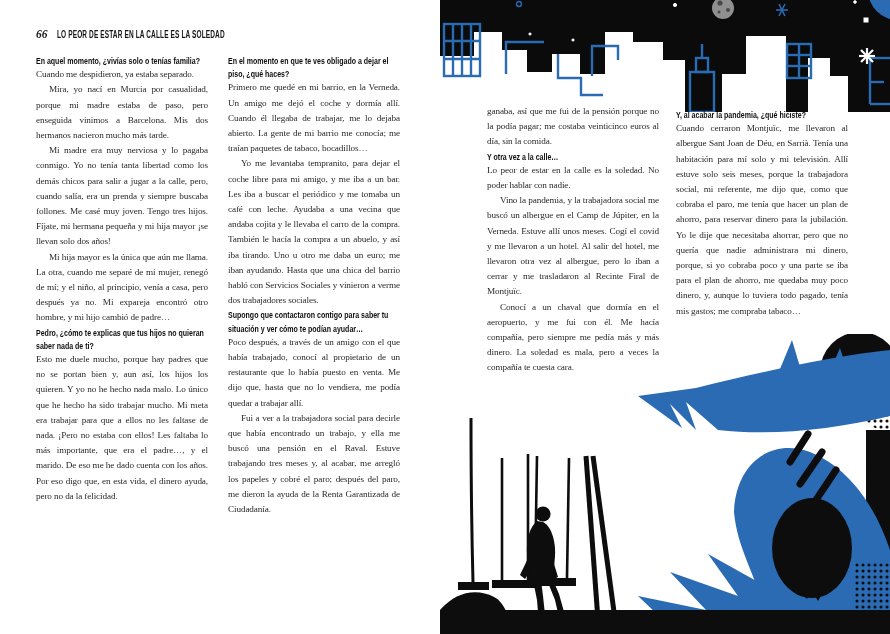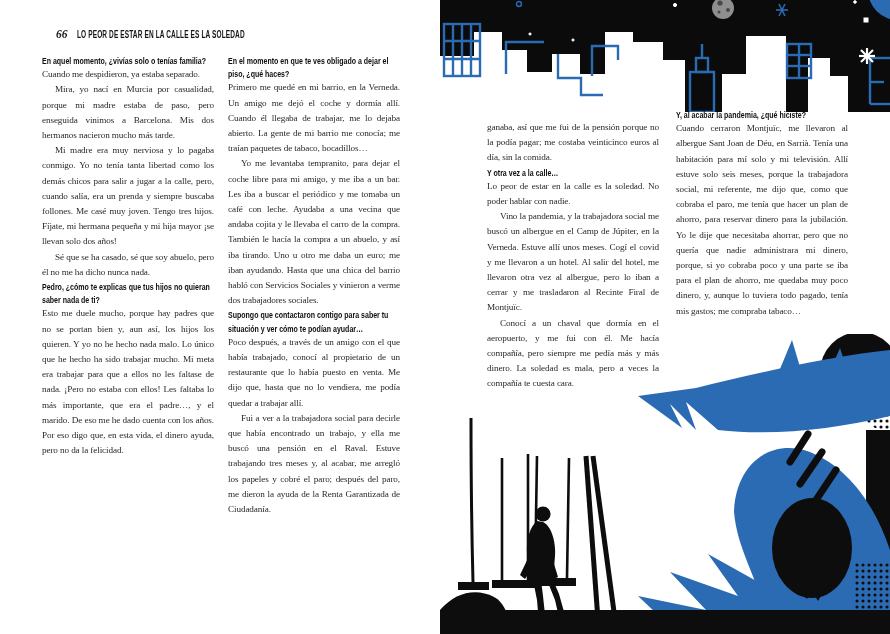--- a/index.html
+++ b/index.html
@@ -5,36 +5,36 @@
   html,body{margin:0;padding:0;}
   body{
     width:890px;height:634px;position:relative;overflow:hidden;
     background:#ffffff;
     font-family:"Liberation Serif","DejaVu Serif",serif;
   }
   .page{position:absolute;top:0;height:634px;}
   #left-page{left:0;width:440px;background:#fff;}
   #right-page{left:440px;width:450px;}
 
-  .runhead{position:absolute;left:56px;top:28px;display:flex;align-items:baseline;}
+  .runhead{position:absolute;left:36px;top:28px;display:flex;align-items:baseline;}
   .folio{font-style:italic;font-weight:bold;font-size:11.5px;color:#1d1d1d;margin-right:9px;}
   .rtitle{
     font-family:"Liberation Sans","DejaVu Sans",sans-serif;font-weight:700;font-size:10.5px;
     color:#141414;white-space:nowrap;letter-spacing:.2px;
     transform:scaleX(0.62);transform-origin:0 50%;
   }
 
   .col{
     position:absolute;width:172px;color:#2a2a29;
     font-size:9.2px;line-height:15.2px;letter-spacing:-0.12px;
     text-align:justify;
   }
-  #col1{left:42px;top:54px;height:526px;overflow:hidden;}
+  #col1{left:36px;top:54px;height:526px;overflow:hidden;}
   #col2{left:228px;top:54px;height:526px;overflow:hidden;}
-  #col3{left:47px;top:120px;height:300px;}
+  #col3{left:47px;top:104px;height:300px;}
   #col4{left:236px;top:108px;height:336px;}
   .col p{margin:0;}
   p.ind{text-indent:13px;}
   .q{
     font-family:"Liberation Sans","DejaVu Sans",sans-serif;font-weight:700;
     font-size:9.8px;line-height:13.2px;letter-spacing:0;color:#0e0e0e;
     text-align:left;width:240px;transform:scaleX(0.717);transform-origin:0 0;
     margin:15px 0 12px;
   }
   .q.first{margin-top:0;}
@@ -53,21 +53,21 @@
   <div class="runhead">
     <span class="folio">66</span>
     <span class="rtitle">LO PEOR DE ESTAR EN LA CALLE ES LA SOLEDAD</span>
   </div>
 
   <div class="col" id="col1">
     <p class="q first">En aquel momento, ¿vivías solo o tenías familia?</p>
     <p>Cuando me despidieron, ya estaba separado.</p>
     <p class="ind">Mira, yo nací en Murcia por casualidad, porque mi madre estaba de paso, pero enseguida vinimos a Barcelona. Mis dos hermanos nacieron mucho más tarde.</p>
     <p class="ind">Mi madre era muy nerviosa y lo pagaba conmigo. Yo no tenía tanta libertad como los demás chicos para salir a jugar a la calle, pero, cuando salía, era un prenda y siempre buscaba follones. Me casé muy joven. Tengo tres hijos. Fíjate, mi hermana pequeña y mi hija mayor ¡se llevan solo dos años!</p>
-    <p class="ind">Sé que se ha casado, sé que soy abuelo, pero él no me ha dicho nunca nada.</p>
+    <p class="ind">Mi hija mayor es la única que aún me llama. La otra, cuando me separé de mi mujer, renegó de mí; y el niño, al principio, venía a casa, pero después ya no. Mi expareja encontró otro hombre, y mi hijo cambió de padre…</p>
     <p class="q">Pedro, ¿cómo te explicas que tus hijos no quieran saber nada de ti?</p>
     <p>Esto me duele mucho, porque hay padres que no se portan bien y, aun así, los hijos los quieren. Y yo no he hecho nada malo. Lo único que he hecho ha sido trabajar mucho. Mi meta era trabajar para que a ellos no les faltase de nada. ¡Pero no estaba con ellos! Les faltaba lo más importante, que era el padre…, y el marido. De eso me he dado cuenta con los años. Por eso digo que, en esta vida, el dinero ayuda, pero no da la felicidad.</p>
   </div>
 
   <div class="col" id="col2">
     <p class="q first">En el momento en que te ves obligado a dejar el piso, ¿qué haces?</p>
     <p>Primero me quedé en mi barrio, en la Verneda. Un amigo me dejó el coche y dormía allí. Cuando él llegaba de trabajar, me lo dejaba abierto. La gente de mi barrio me conocía; me traían paquetes de tabaco, bocadillos…</p>
     <p class="ind">Yo me levantaba tempranito, para dejar el coche libre para mi amigo, y me iba a un bar. Les iba a buscar el periódico y me tomaba un café con leche. Ayudaba a una vecina que andaba cojita y le llevaba el carro de la compra. También le hacía la compra a un abuelo, y así iba tirando. Uno u otro me daba un euro; me iban ayudando. Hasta que una chica del barrio habló con Servicios Sociales y vinieron a verme dos trabajadores sociales.</p>
     <p class="q">Supongo que contactaron contigo para saber tu situación y ver cómo te podían ayudar…</p>
     <p>Poco después, a través de un amigo con el que había trabajado, conocí al propietario de un restaurante que lo había puesto en venta. Me dijo que, hasta que no lo vendiera, me podía quedar a trabajar allí.</p>

